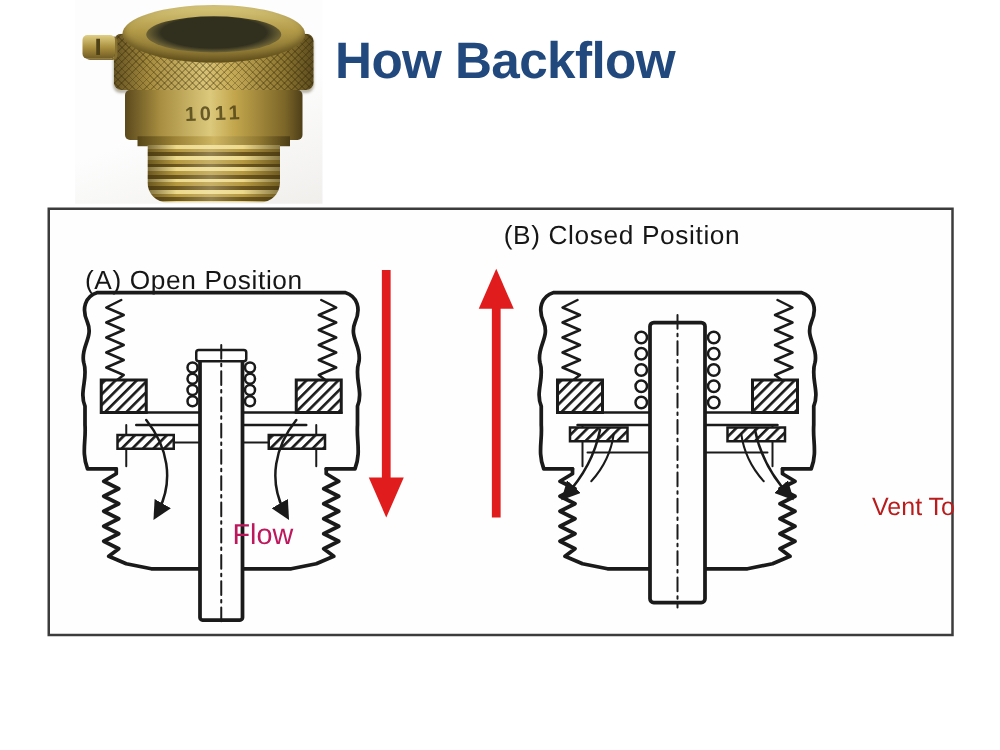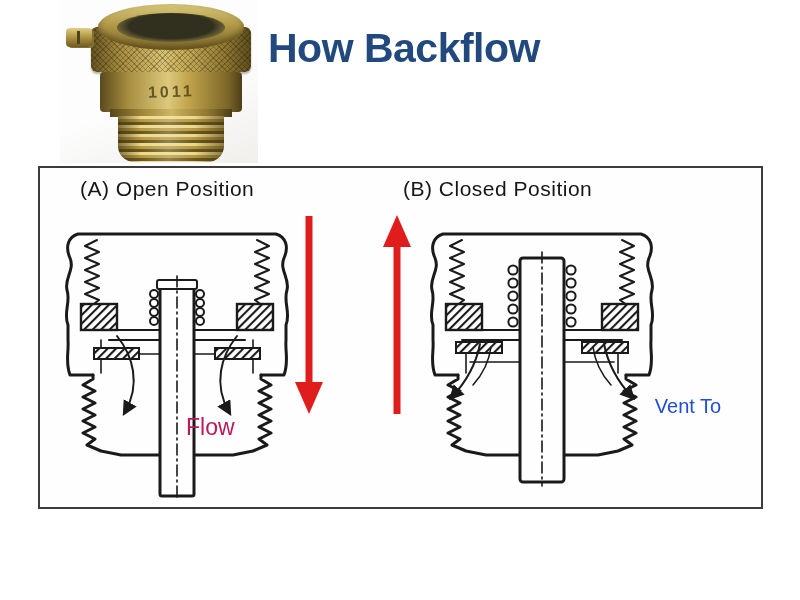--- a/index.html
+++ b/index.html
@@ -82,34 +82,34 @@
   
   .panel {
     position: absolute; left: 38px; top: 166px; width: 725px; height: 343px;
     background: #fefefe;
     border: 2px solid #3c3c3c;
   }
   .diagram-label {
     position: absolute; top: 9px;
     color: #161616; font-size: 21px; letter-spacing: .5px;
   }
-  .label-a { left: 40px; }
+  .label-a { left: 28px; margin-top: 36px; }
   .label-b { left: 363px; text-align: center; }
 
   .valve-svg { position: absolute; top: 60px; width: 240px; height: 278px; }
   .valve-a { left: 17px; }
   .valve-b { left: 382px; }
 
   .flow-label {
     position: absolute; left: 146px; top: 246px; width: 62px;
     color: #be185d; font-size: 23px;
   }
   .vent-label {
     position: absolute; left: 572px; top: 227px; width: 152px;
-    text-align: center; color: #1d4ed8; font-size: 20px; line-height: 1.12;
+    text-align: right; color: #b91c1c; font-size: 20px; line-height: 1.12;
   }
 
   .red-arrow { position: absolute; top: 46px; width: 34px; height: 202px; }
   .arrow-down { left: 252px; }
   .arrow-up   { left: 340px; }
 
   svg .ln   { stroke: #1a1a1a; fill: none; stroke-linecap: round; stroke-linejoin: round; }
   svg .w3   { stroke-width: 3; }
   svg .w2   { stroke-width: 2; }
   svg .w15  { stroke-width: 1.6; }

